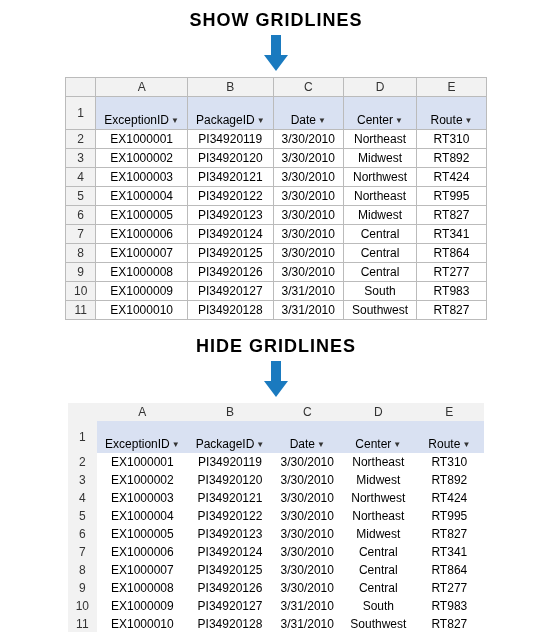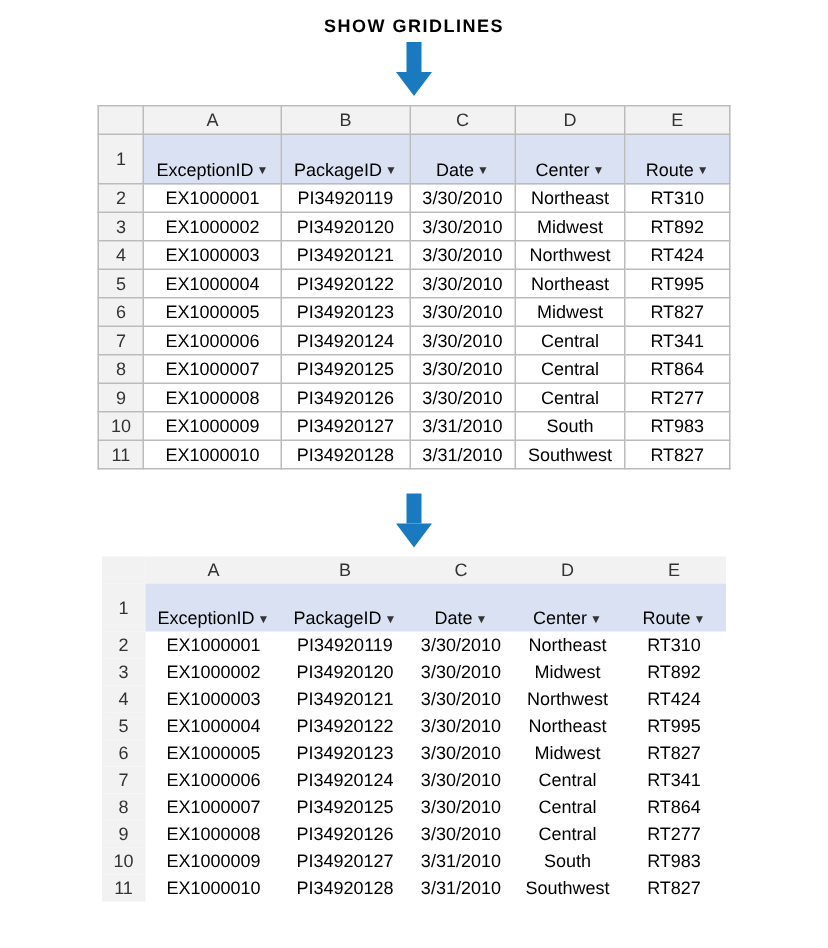--- a/index.html
+++ b/index.html
@@ -7,21 +7,21 @@
       font-family: Arial, sans-serif;
       font-size: 12px;
       background: #fff;
       width: 552px;
       padding: 10px 20px;
     }
 
     .section-label {
       text-align: center;
       font-weight: bold;
-      font-size: 12px;
+      font-size: 18px;
       letter-spacing: 1px;
       margin-bottom: 4px;
       color: #000;
     }
 
     .arrow-container {
       display: flex;
       justify-content: center;
       margin-bottom: 6px;
     }
@@ -273,20 +273,21 @@
               <td>PI34920128</td>
               <td>3/31/2010</td>
               <td>Southwest</td>
               <td>RT827</td>
             </tr>
           </tbody>
         </table>
       </div>
     </div>
     <div>
+      <div class="section-label">HIDE GRIDLINES</div>
       <div class="arrow-container">
         <div class="arrow-shaft">
           <div class="shaft"></div>
           <div class="arrowhead"></div>
         </div>
       </div>
       <div class="spreadsheet-wrapper">
         <table class="no-gridlines">
           <tbody>
             <tr>

